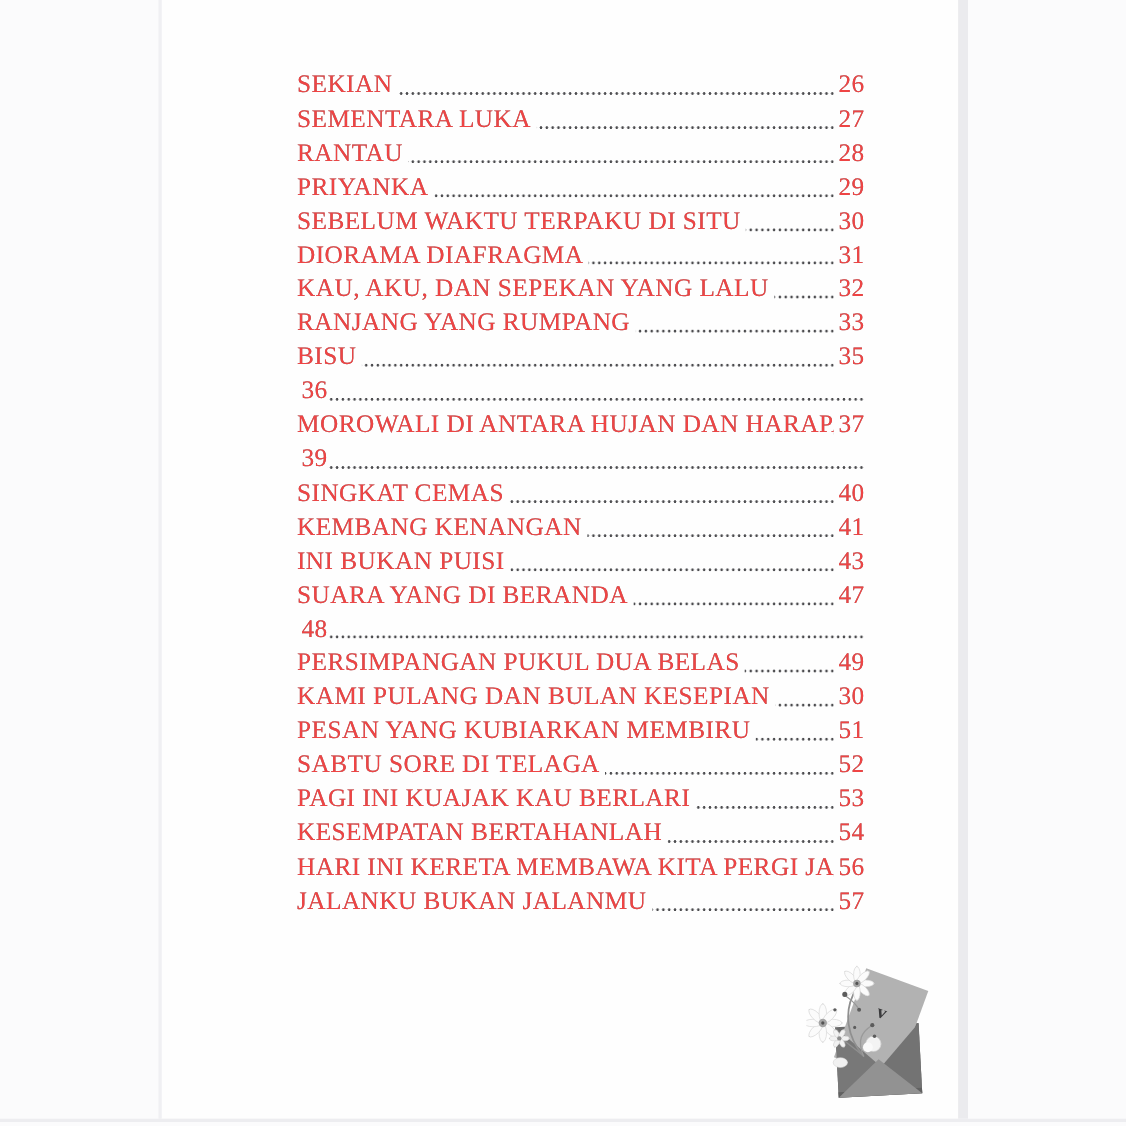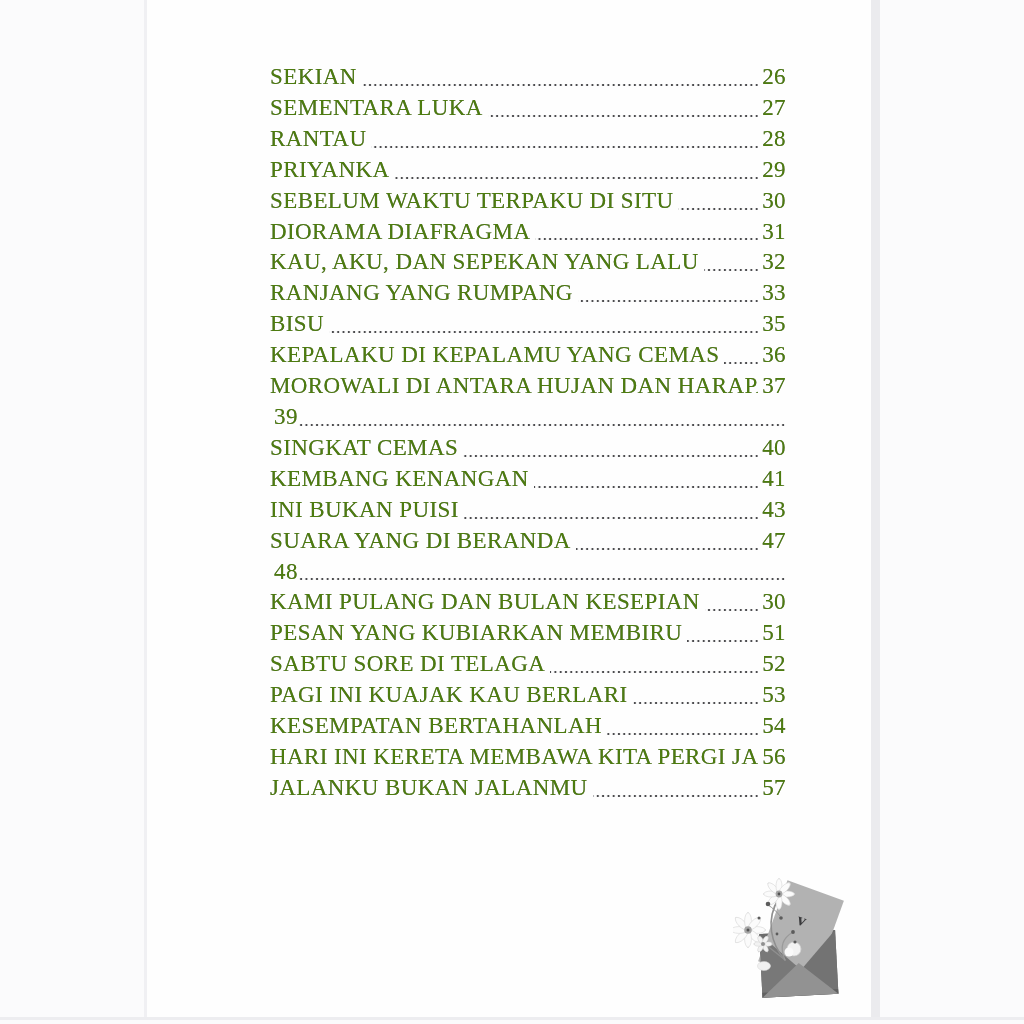--- a/index.html
+++ b/index.html
@@ -38,21 +38,21 @@
     position: absolute;
     left: 147px; top: 0;
     width: 724px; height: 1017px;
     background: #fefefe;
   }
   .toc {
     position: absolute;
     left: 123px;
     top: 62px;
     width: 516px;
-    color: #4d7c0f;
+    color: #ef4444;
   }
   .toc-row {
     display: flex;
     justify-content: space-between;
     align-items: baseline;
     height: 30.92px;
     line-height: 30.92px;
     font-size: 23px;
     letter-spacing: 0.4px;
     white-space: nowrap;
@@ -128,21 +128,20 @@
     <span class="toc-title">RANJANG YANG RUMPANG</span>
     <span class="toc-page">33</span>
   </div>
 
   <div class="toc-row">
     <span class="toc-title">BISU</span>
     <span class="toc-page">35</span>
   </div>
 
   <div class="toc-row">
-    <span class="toc-title">KEPALAKU DI KEPALAMU YANG CEMAS</span>
     <span class="toc-page">36</span>
   </div>
 
   <div class="toc-row">
     <span class="toc-title">MOROWALI DI ANTARA HUJAN DAN HARAPAN</span>
     <span class="toc-page">37</span>
   </div>
 
   <div class="toc-row">
     <span class="toc-page">39</span>
@@ -166,20 +165,24 @@
 
   <div class="toc-row">
     <span class="toc-title">SUARA YANG DI BERANDA</span>
     <span class="toc-page">47</span>
   </div>
 
   <div class="toc-row">
     <span class="toc-page">48</span>
   </div>
 
+  <div class="toc-row">
+    <span class="toc-title">PERSIMPANGAN PUKUL DUA BELAS</span>
+    <span class="toc-page">49</span>
+  </div>
 
   <div class="toc-row">
     <span class="toc-title">KAMI PULANG DAN BULAN KESEPIAN</span>
     <span class="toc-page">30</span>
   </div>
 
   <div class="toc-row">
     <span class="toc-title">PESAN YANG KUBIARKAN MEMBIRU</span>
     <span class="toc-page">51</span>
   </div>

